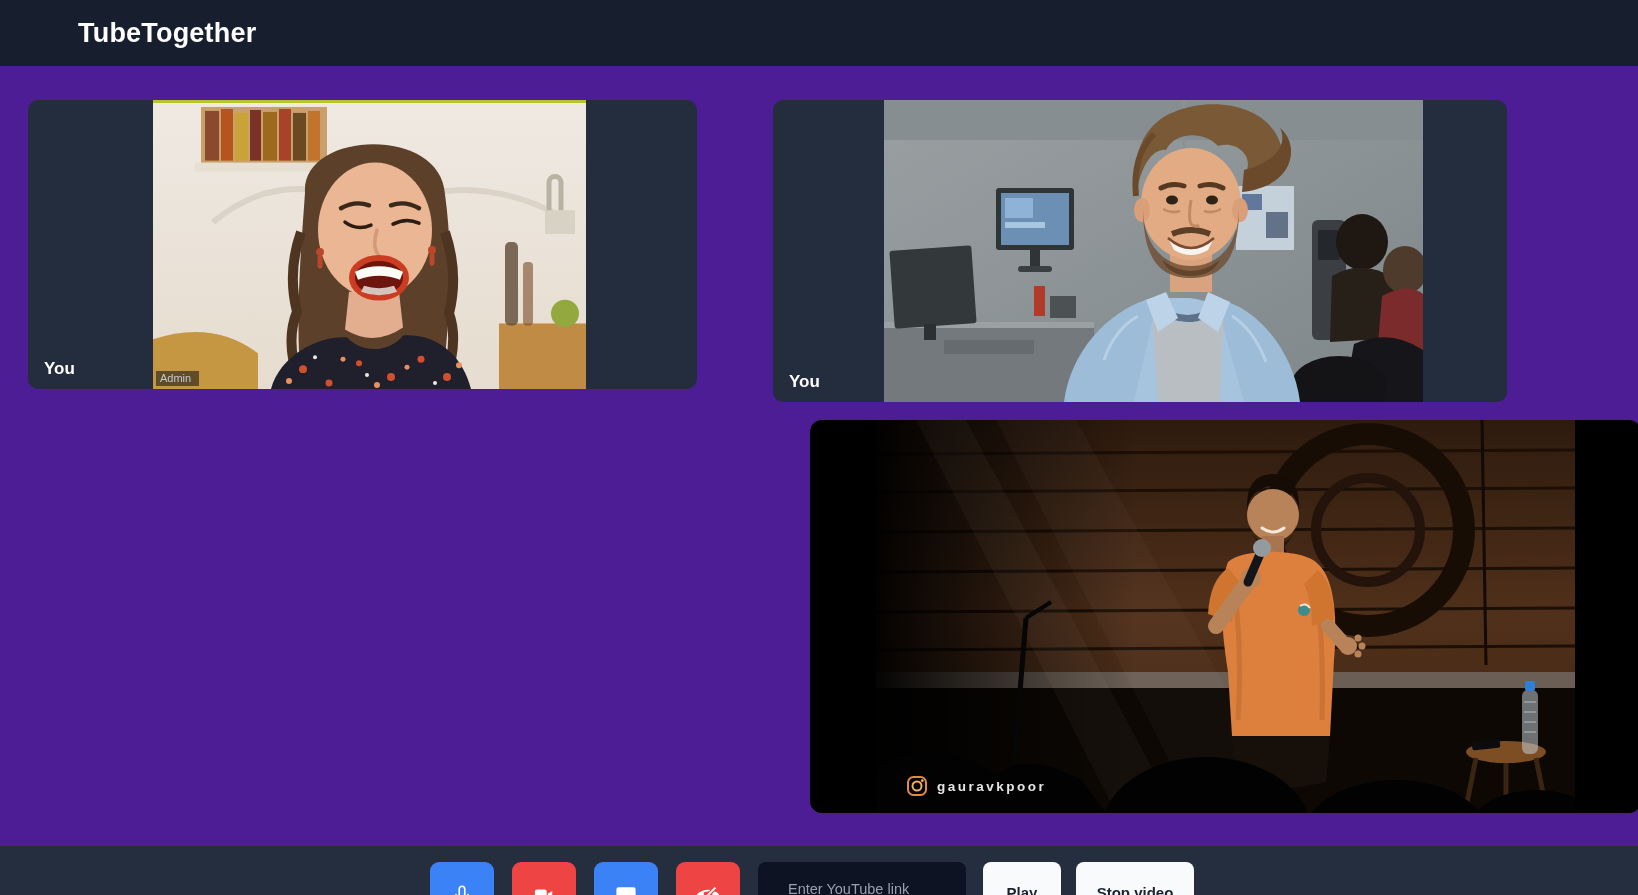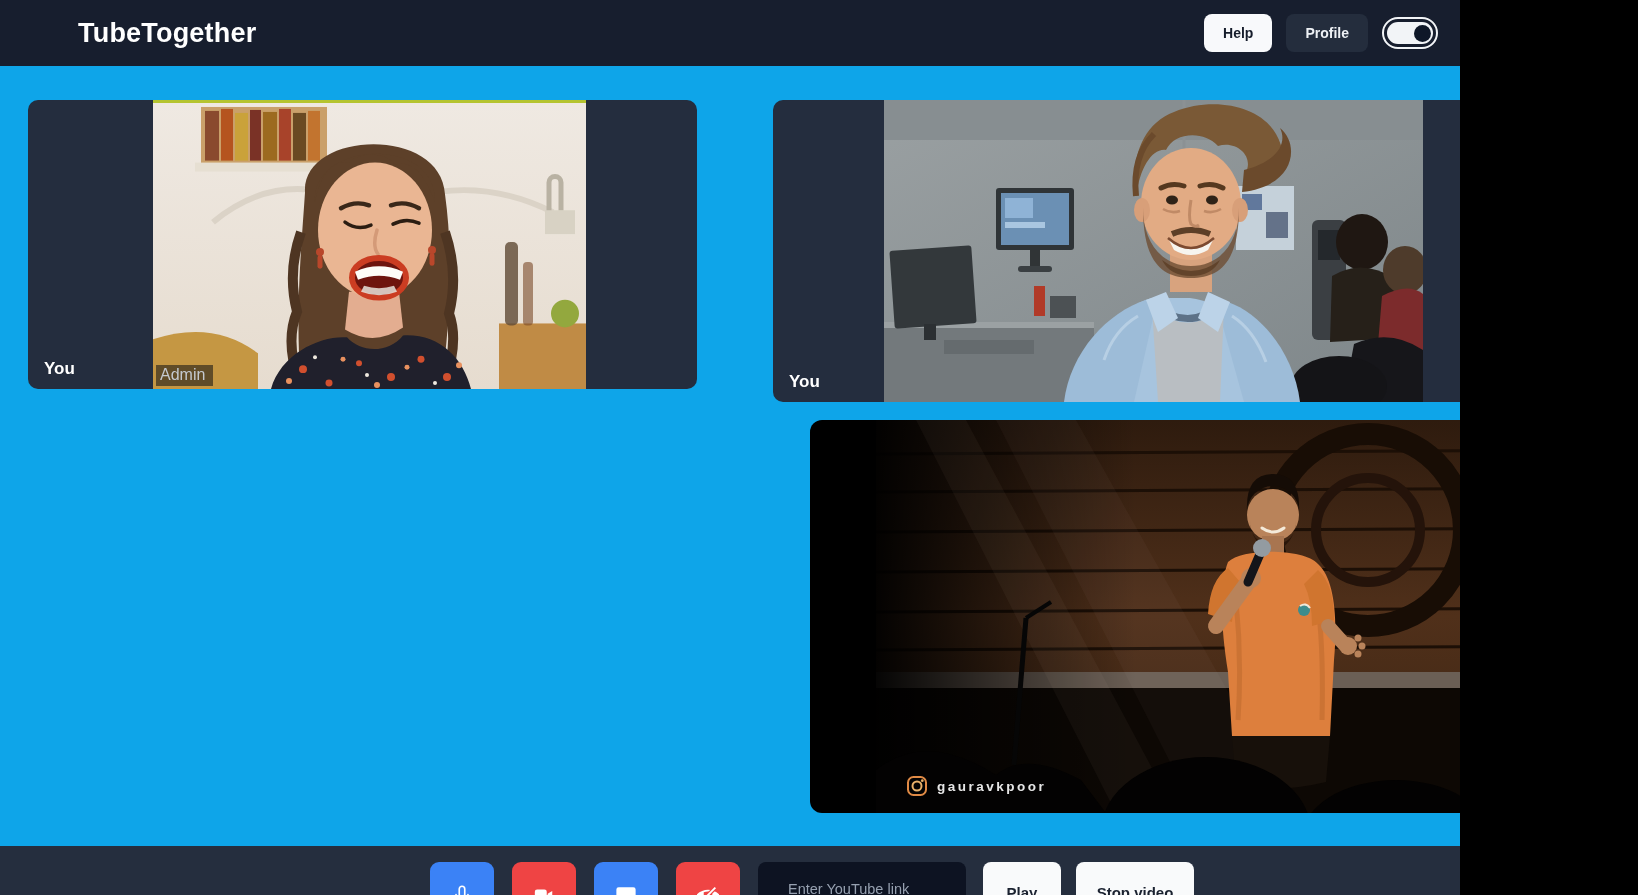--- a/index.html
+++ b/index.html
@@ -1,17 +1,17 @@
 <!DOCTYPE html>
 <html><head>
 <meta charset="utf-8">
 <style>
   * { margin:0; padding:0; box-sizing:border-box; }
   body { background:#000; font-family:"Liberation Sans", sans-serif; }
-  .page { position:relative; width:1460px; height:895px; background:#0ea5e9; overflow:hidden; }
+  .page { position:relative; width:1638px; height:895px; background:#4c1d95; overflow:hidden; }
 
   
   .header { position:absolute; top:0; left:0; width:100%; height:66px; background:#171e2e;
             display:flex; align-items:center; padding:0 22px 0 78px; }
   .app-title { color:#fff; font-size:27px; font-weight:700; letter-spacing:.2px; }
   .header-right { margin-left:auto; display:flex; align-items:center; gap:14px; }
   .btn { border:none; border-radius:8px; font-size:14px; font-weight:600; padding:11px 19px; cursor:pointer;
          font-family:"Liberation Sans", sans-serif; }
   .btn-light { background:#f8f9fb; color:#161d2b; }
   .btn-dark  { background:#242d3d; color:#eef1f5; }
@@ -23,21 +23,21 @@
 
   
   .card { position:absolute; background:#242d3e; border-radius:10px; }
   .card-left  { left:28px;  top:100px; width:669px; height:289px; }
   .card-right { left:773px; top:100px; width:734px; height:302px; }
   .feed { position:absolute; top:0; height:100%; overflow:hidden; }
   .feed svg { display:block; width:100%; height:100%; }
   .feed-left  { left:125px; width:433px; border-top:3px solid #b5c430; }
   .feed-right { left:111px; width:539px; }
   .you-label { position:absolute; left:16px; bottom:10px; color:#fff; font-size:17px; font-weight:700; }
-  .admin-tag { position:absolute; left:3px; bottom:3px; color:#c4c9cf; font-size:16px;
+  .admin-tag { position:absolute; left:3px; bottom:3px; color:#c4c9cf; font-size:11px;
                background:rgba(12,14,18,.55); padding:1px 8px 2px 4px; }
 
   
   .player { position:absolute; left:810px; top:420px; width:831px; height:393px; background:#000;
             border-radius:12px; overflow:hidden; }
   .scene { position:absolute; left:66px; top:0; width:699px; height:393px; }
   .scene svg { display:block; width:100%; height:100%; }
   .watermark { position:absolute; left:96px; bottom:16px; display:flex; align-items:center; gap:9px; }
   .watermark span { color:#e6e6e6; font-size:13.5px; font-weight:600; letter-spacing:2.5px; }
 
@@ -58,29 +58,20 @@
   .play-btn { left:983px;  width:78px; }
   .stop-btn { left:1076px; width:118px; }
 </style>
 </head>
 <body>
 
 <div class="page">
 
   <div class="header">
     <div class="app-title">TubeTogether</div>
-    <div class="header-right">
-      <button class="btn btn-light">Help</button>
-      <button class="btn btn-dark">Profile</button>
-      <div class="toggle">
-        <div class="toggle-track">
-          <div class="toggle-knob"></div>
-        </div>
-      </div>
-    </div>
   </div>
 
   <div class="card card-left">
     <div class="feed feed-left">
       <svg viewBox="0 0 433 288" preserveAspectRatio="none">
         <defs>
           <linearGradient id="wbg" x1="0" y1="0" x2="0" y2="1">
             <stop offset="0" stop-color="#efe9e2"></stop>
               <stop offset="1" stop-color="#e6dccf"></stop>
           </linearGradient>

